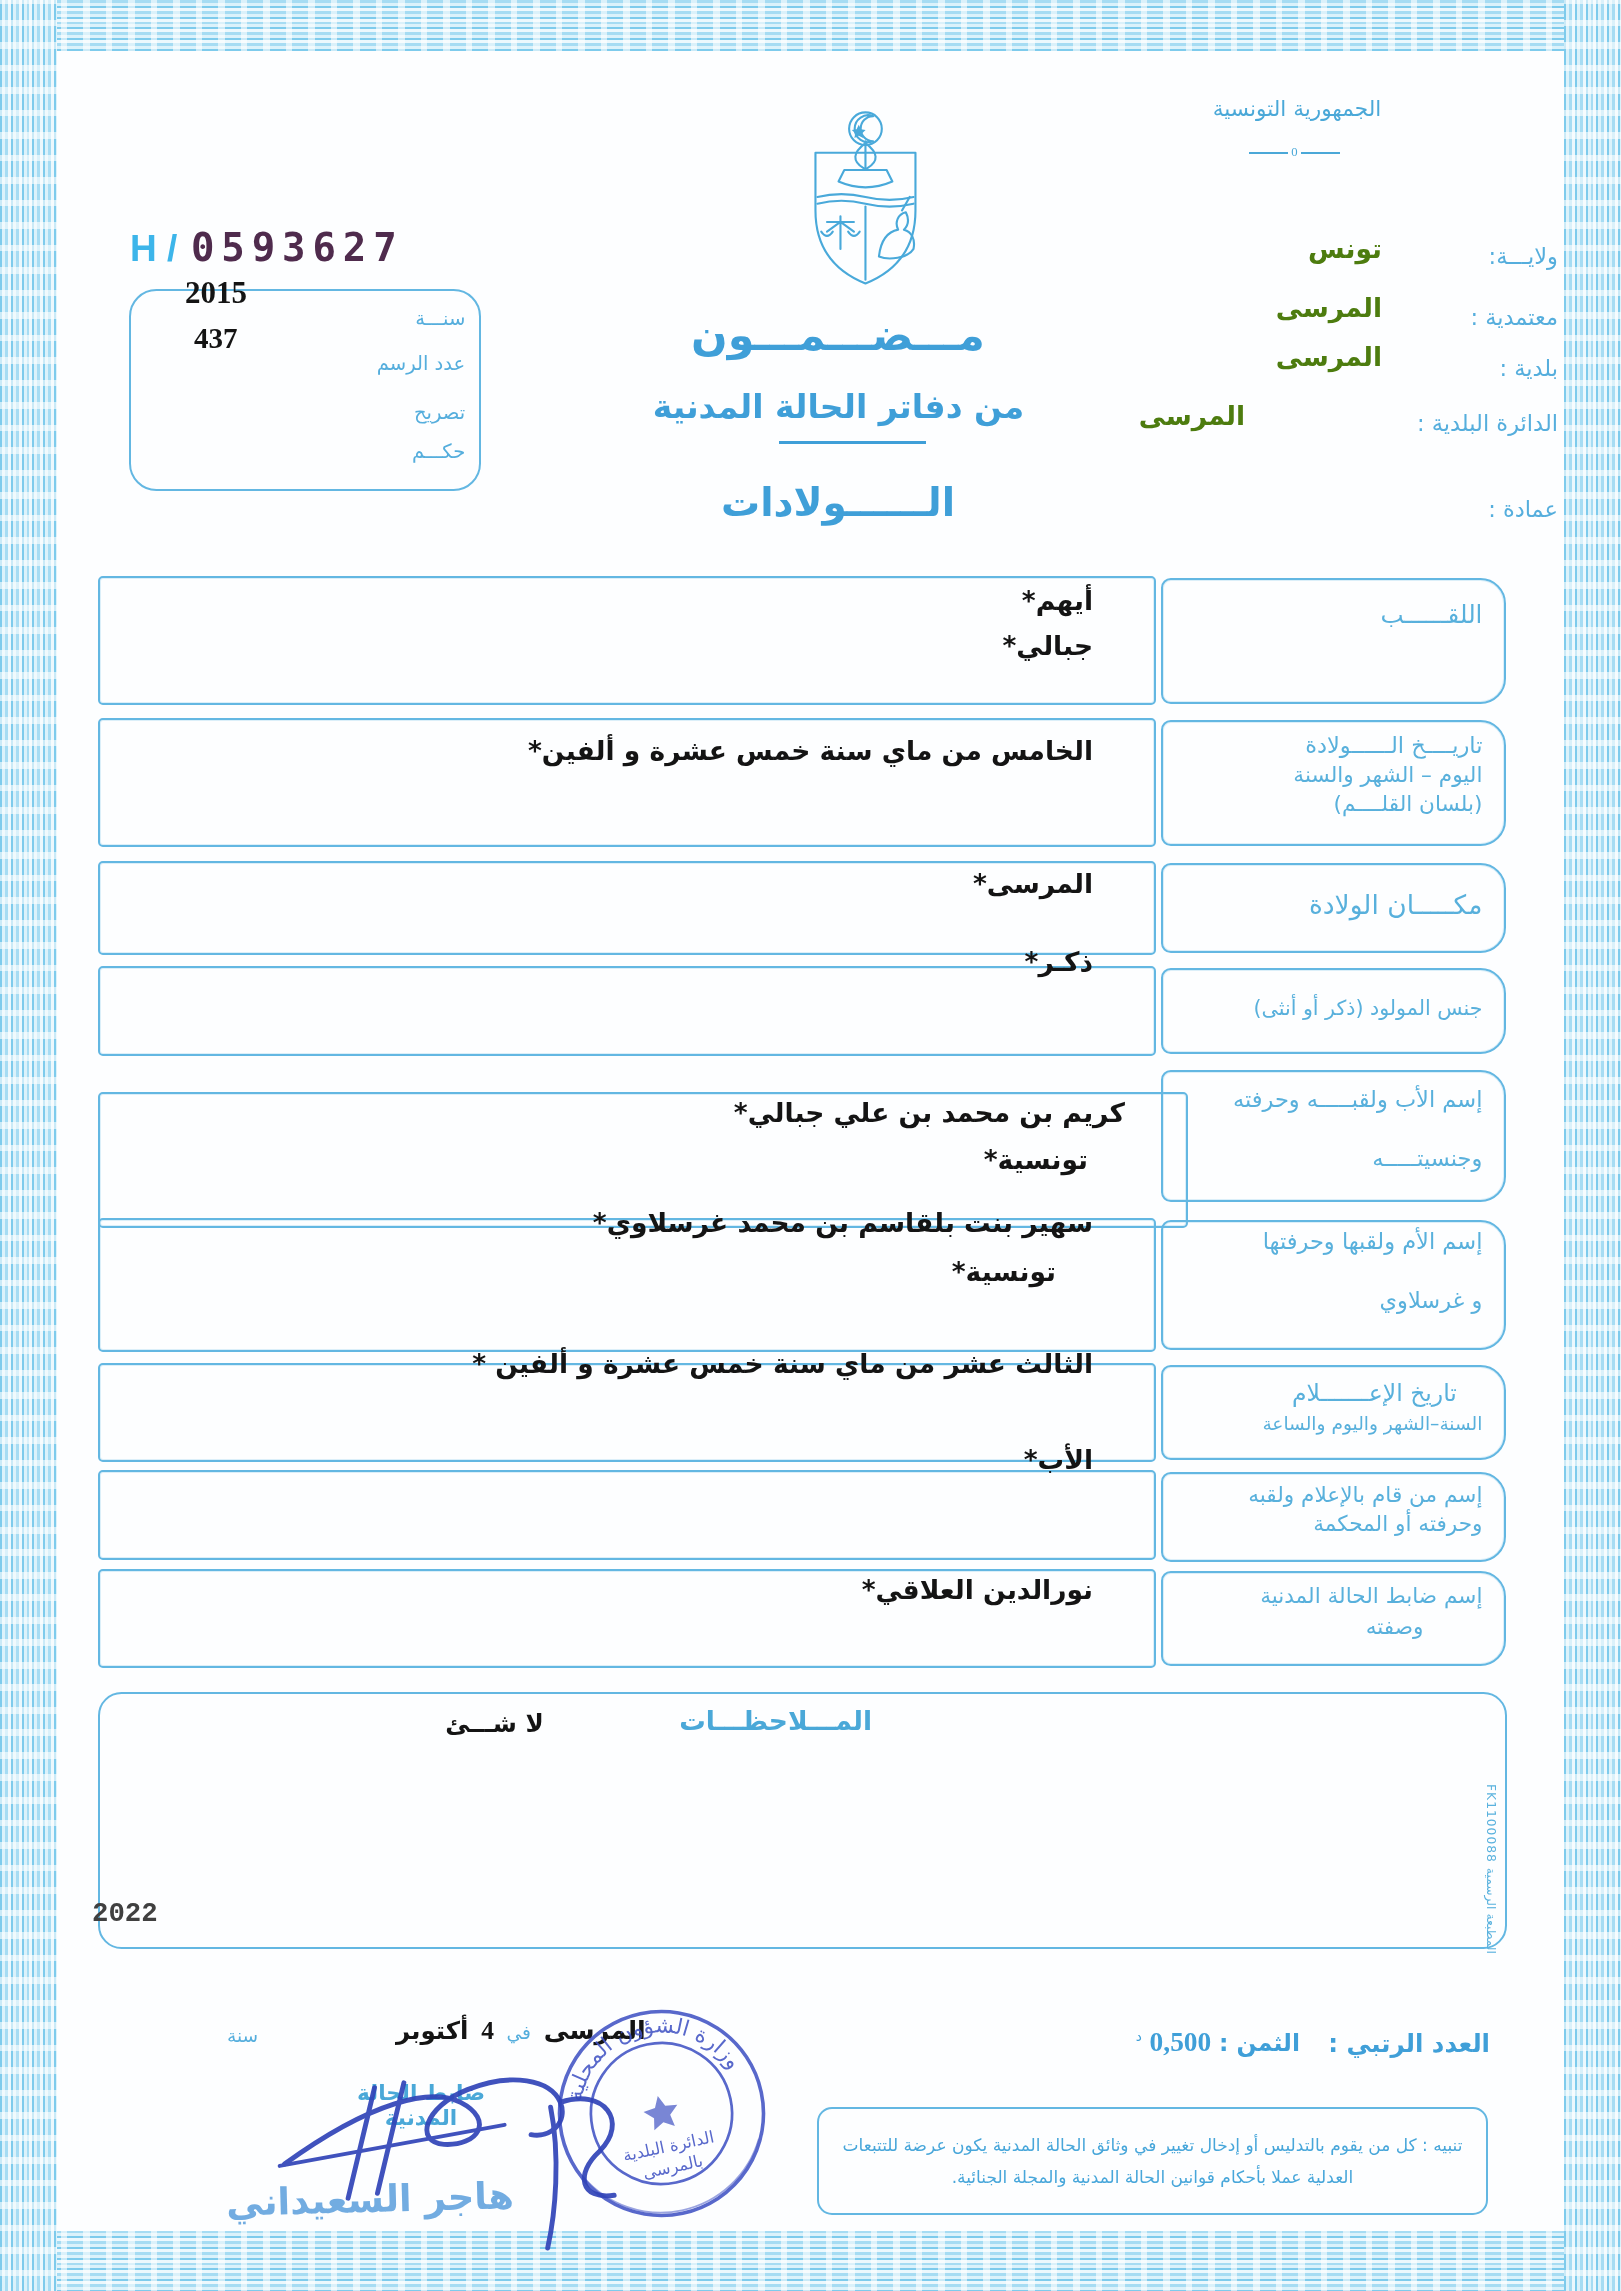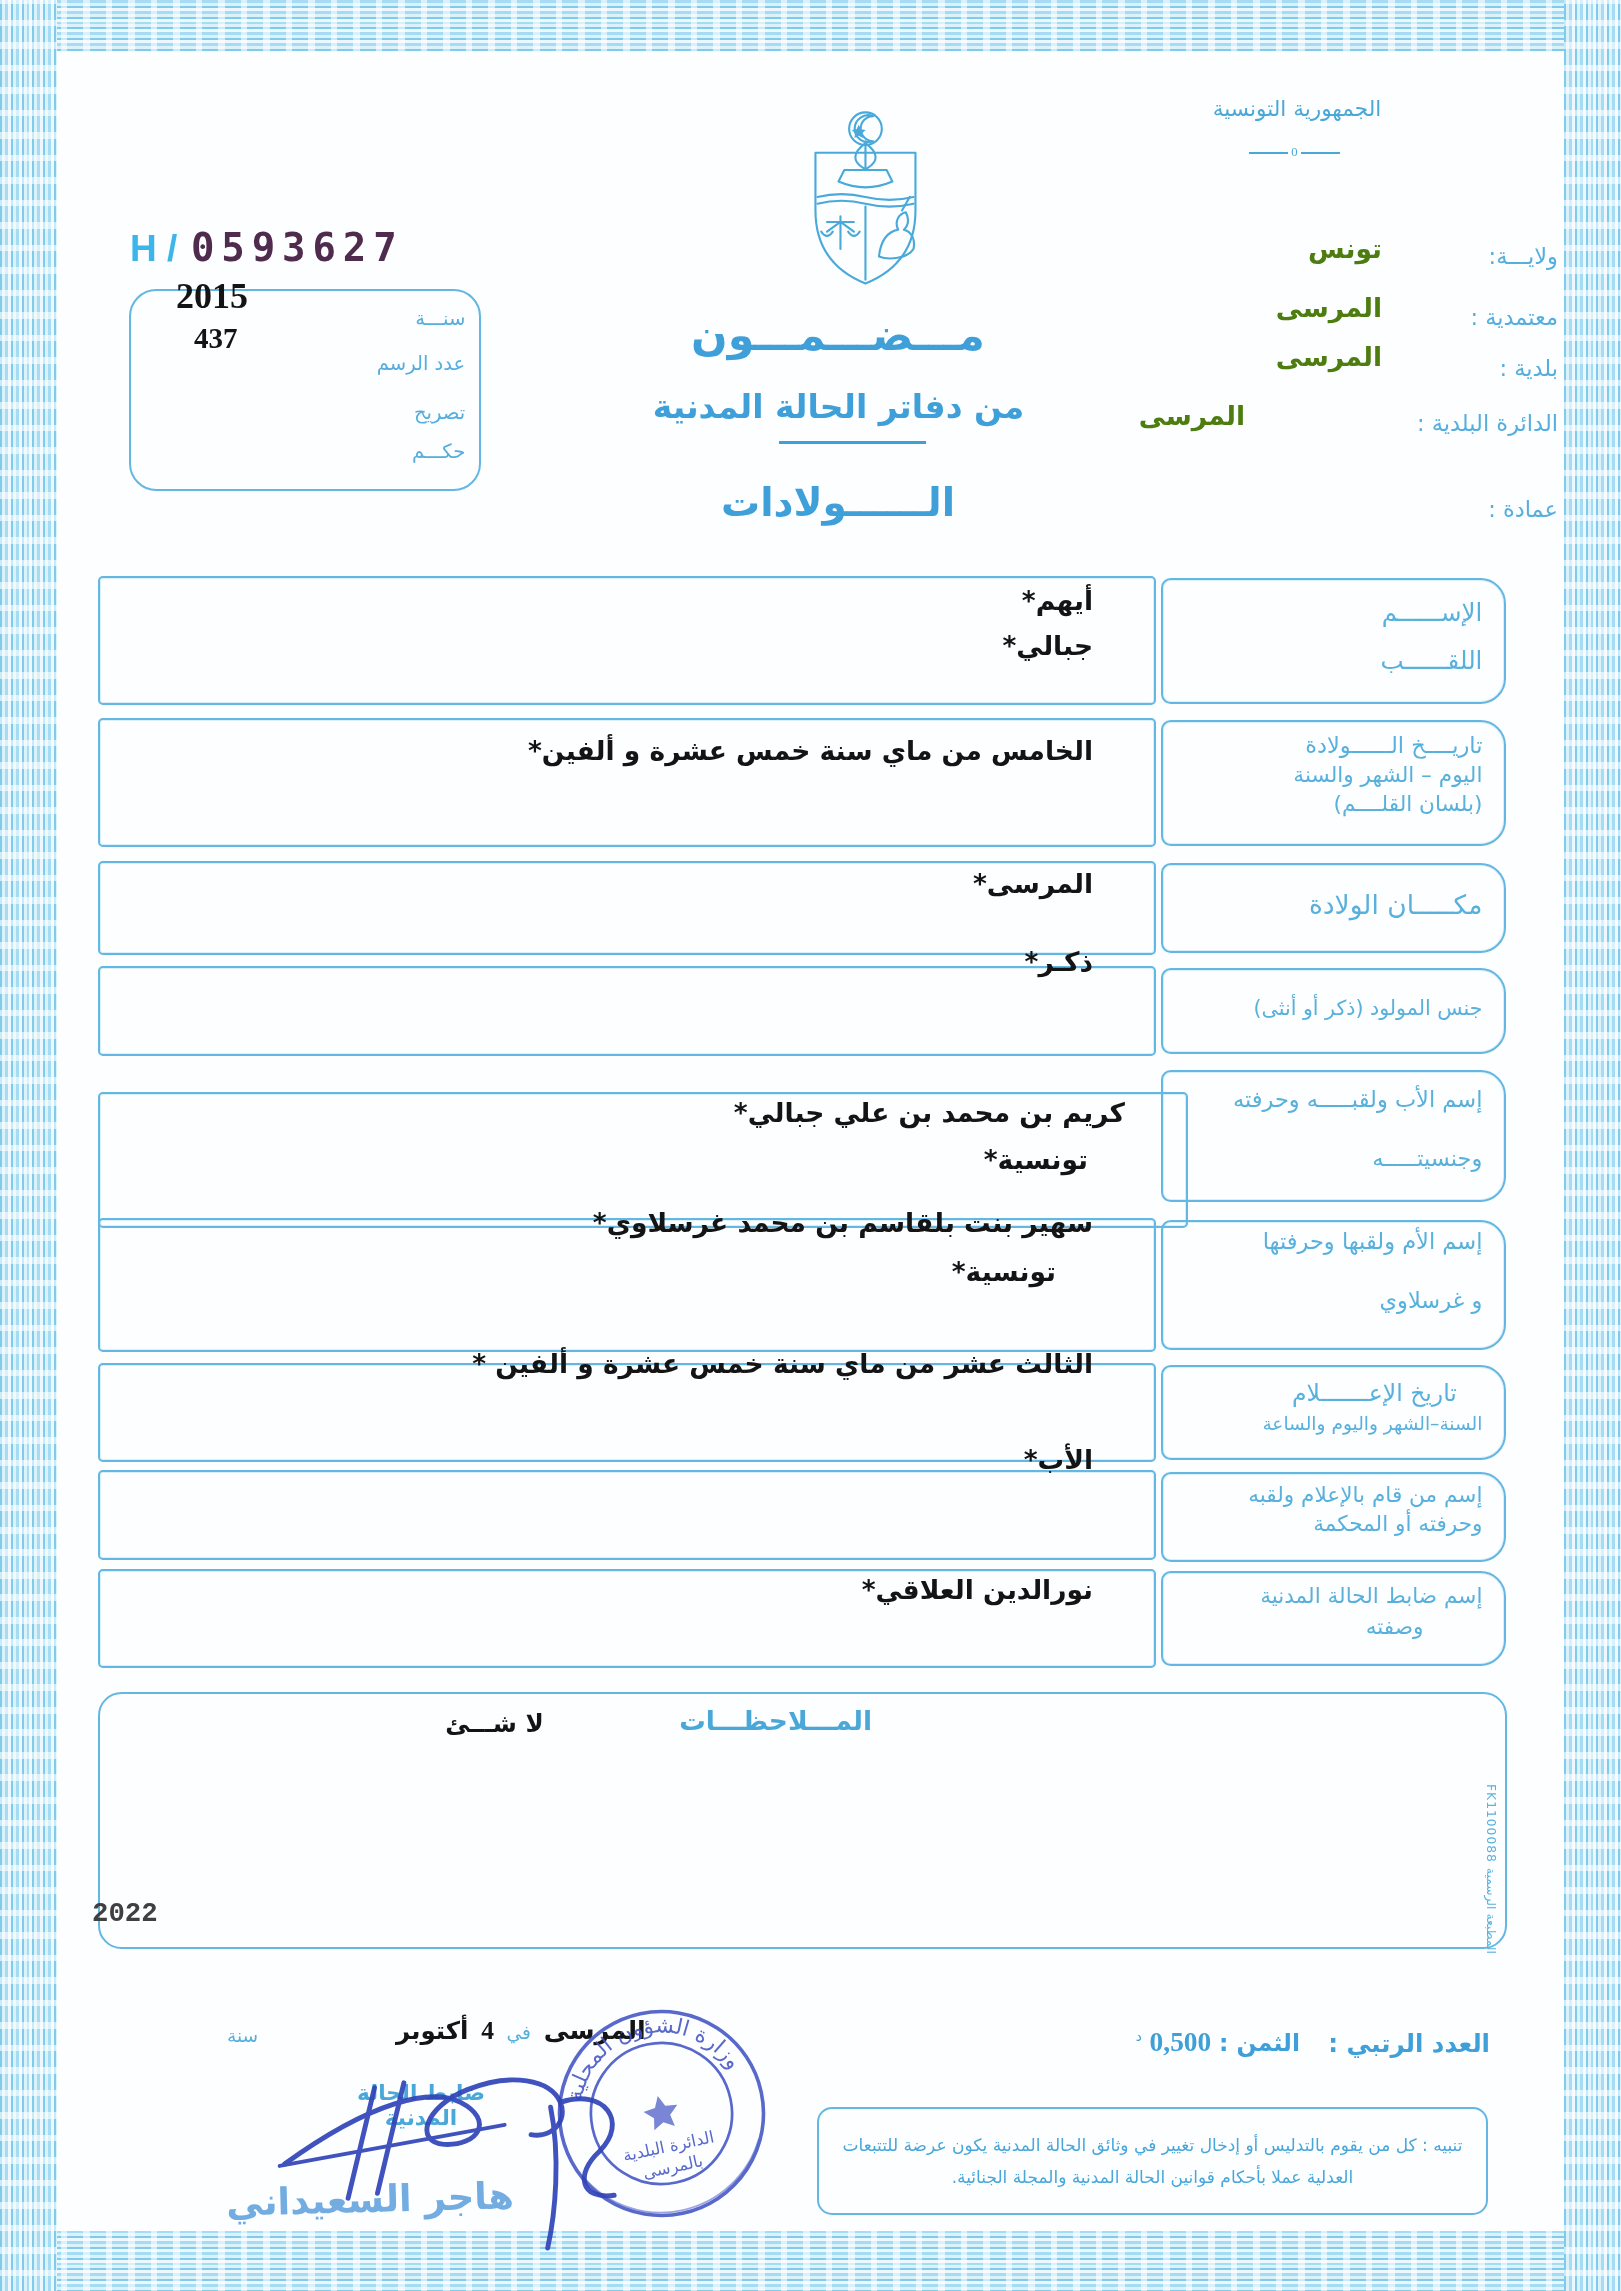--- a/index.html
+++ b/index.html
@@ -121,36 +121,35 @@
   <div class="abs serial">
     <span class="pre">H /</span>
     <span class="num">0593627</span>
   </div>
 
   <div class="abs regbox">
     <span class="lbl ar" style="top:15.7px;">سنـــة</span>
     <span class="lbl ar" style="top:61px;">عدد الرسم</span>
     <span class="lbl ar" style="top:110px;">تصريح</span>
     <span class="lbl ar" style="top:149px;">حكـــم</span>
-    <span class="val" style="left:45px;top:-15.7px;font-size:36px;">2015</span>
+    <span class="val" style="left:54px;top:-15.7px;font-size:31px;">2015</span>
     <span class="val" style="left:63px;top:31px;font-size:29px;">437</span>
   </div>
 
   <div class="abs t1 ar">مـــضـــمـــون</div>
   <div class="abs t2 ar">من دفاتر الحالة المدنية</div>
   <div class="abs t2u"></div>
   <div class="abs t3 ar">الــــــولادات</div>
 
   <div class="trow">
     <div class="vbox" style="top:576px;height:125px;">
       <div class="vline" style="margin-top:5.9px;">أيهم*</div>
       <div class="vline" style="margin-top:11.8px;">جبالي*</div>
     </div>
     <div class="lbox" style="top:578px;height:122px;">
-      <div class="lline" style="font-size:24.5px;padding-top:17.6px;">الإســــــم</div>
       <div class="lline" style="font-size:24.5px;padding-top:19.6px;">اللقــــــب</div>
     </div>
   </div>
 
   <div class="trow">
     <div class="vbox" style="top:718px;height:125px;">
       <div class="vline" style="margin-top:14px;">الخامس من ماي سنة خمس عشرة و ألفين*</div>
     </div>
     <div class="lbox" style="top:720px;height:122px;">
       <div class="lline" style="font-size:22.5px;padding-top:9.8px;">تاريــــخ الــــــولادة</div>

